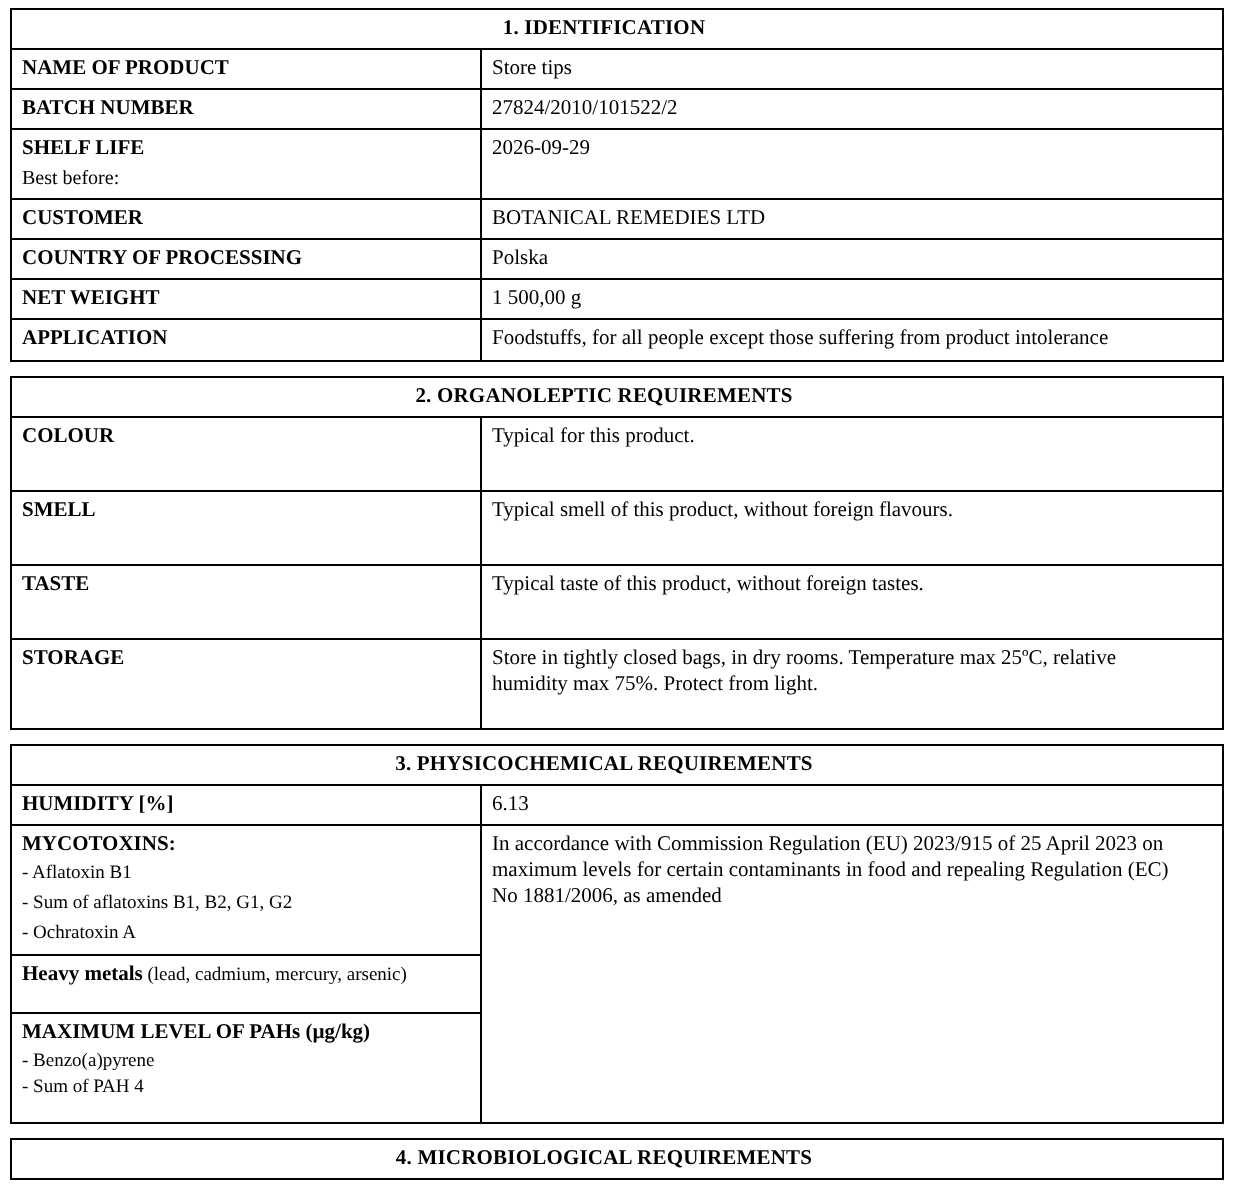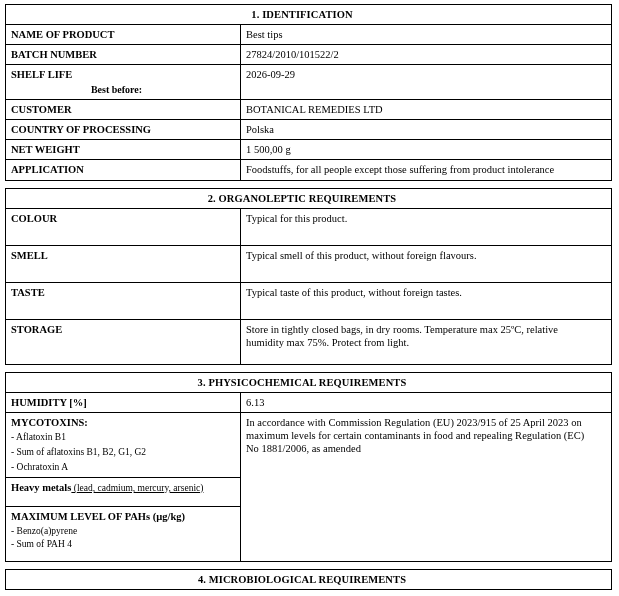--- a/index.html
+++ b/index.html
@@ -68,21 +68,20 @@
   }
   .list-line {
     font-weight: normal;
     font-size: 9.5px;
     display: block;
     margin-top: 3px;
   }
   .paren {
     font-weight: normal;
     font-size: 9.5px;
-    text-decoration: underline;
   }
   td.tall-org { height: 30px; }
   td.storage-cell { line-height: 1.45; }
   .reg-text {
     line-height: 1.45;
     font-size: 9.5px;
   }
   td.mid-align {
     vertical-align: middle;
   }
@@ -96,30 +95,30 @@
     <colgroup>
         <col style="width:235px">
         <col>
       </colgroup>
     <tbody>
       <tr>
         <td class="section-header" colspan="2">1. IDENTIFICATION</td>
       </tr>
       <tr>
         <td class="label">NAME OF PRODUCT</td>
-        <td class="value">Best tips</td>
+        <td class="value">Store tips</td>
       </tr>
       <tr>
         <td class="label">BATCH NUMBER</td>
         <td class="value">27824/2010/101522/2</td>
       </tr>
       <tr>
         <td class="label">
           <span>SHELF LIFE</span>
-          <span class="sub-line" style="font-weight:bold;font-size:10px;text-align:center;">Best before:</span>
+          <span class="sub-line" style="font-weight:normal;font-size:10px;">Best before:</span>
         </td>
         <td class="value">2026-09-29</td>
       </tr>
       <tr>
         <td class="label">CUSTOMER</td>
         <td class="value"> BOTANICAL REMEDIES LTD</td>
       </tr>
       <tr>
         <td class="label">COUNTRY OF PROCESSING</td>
         <td class="value">Polska</td>

